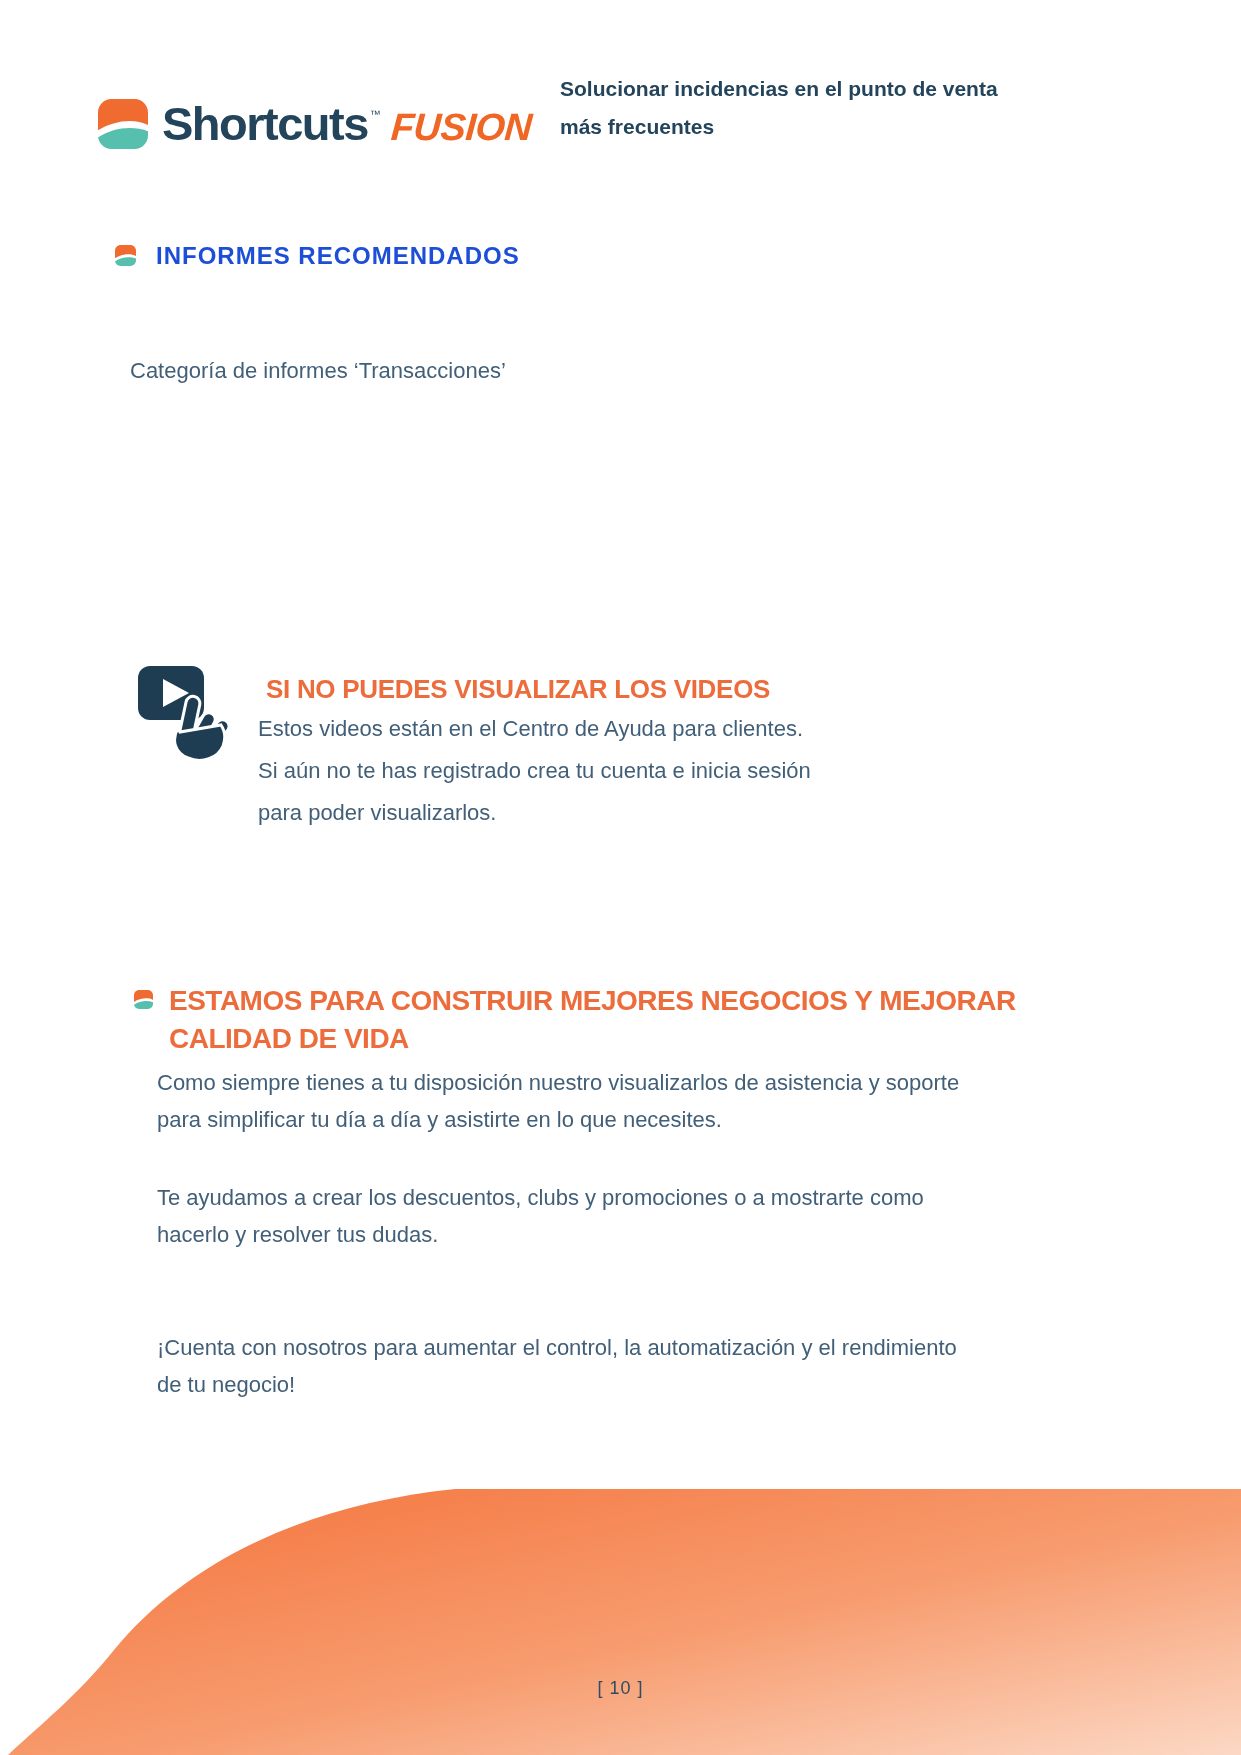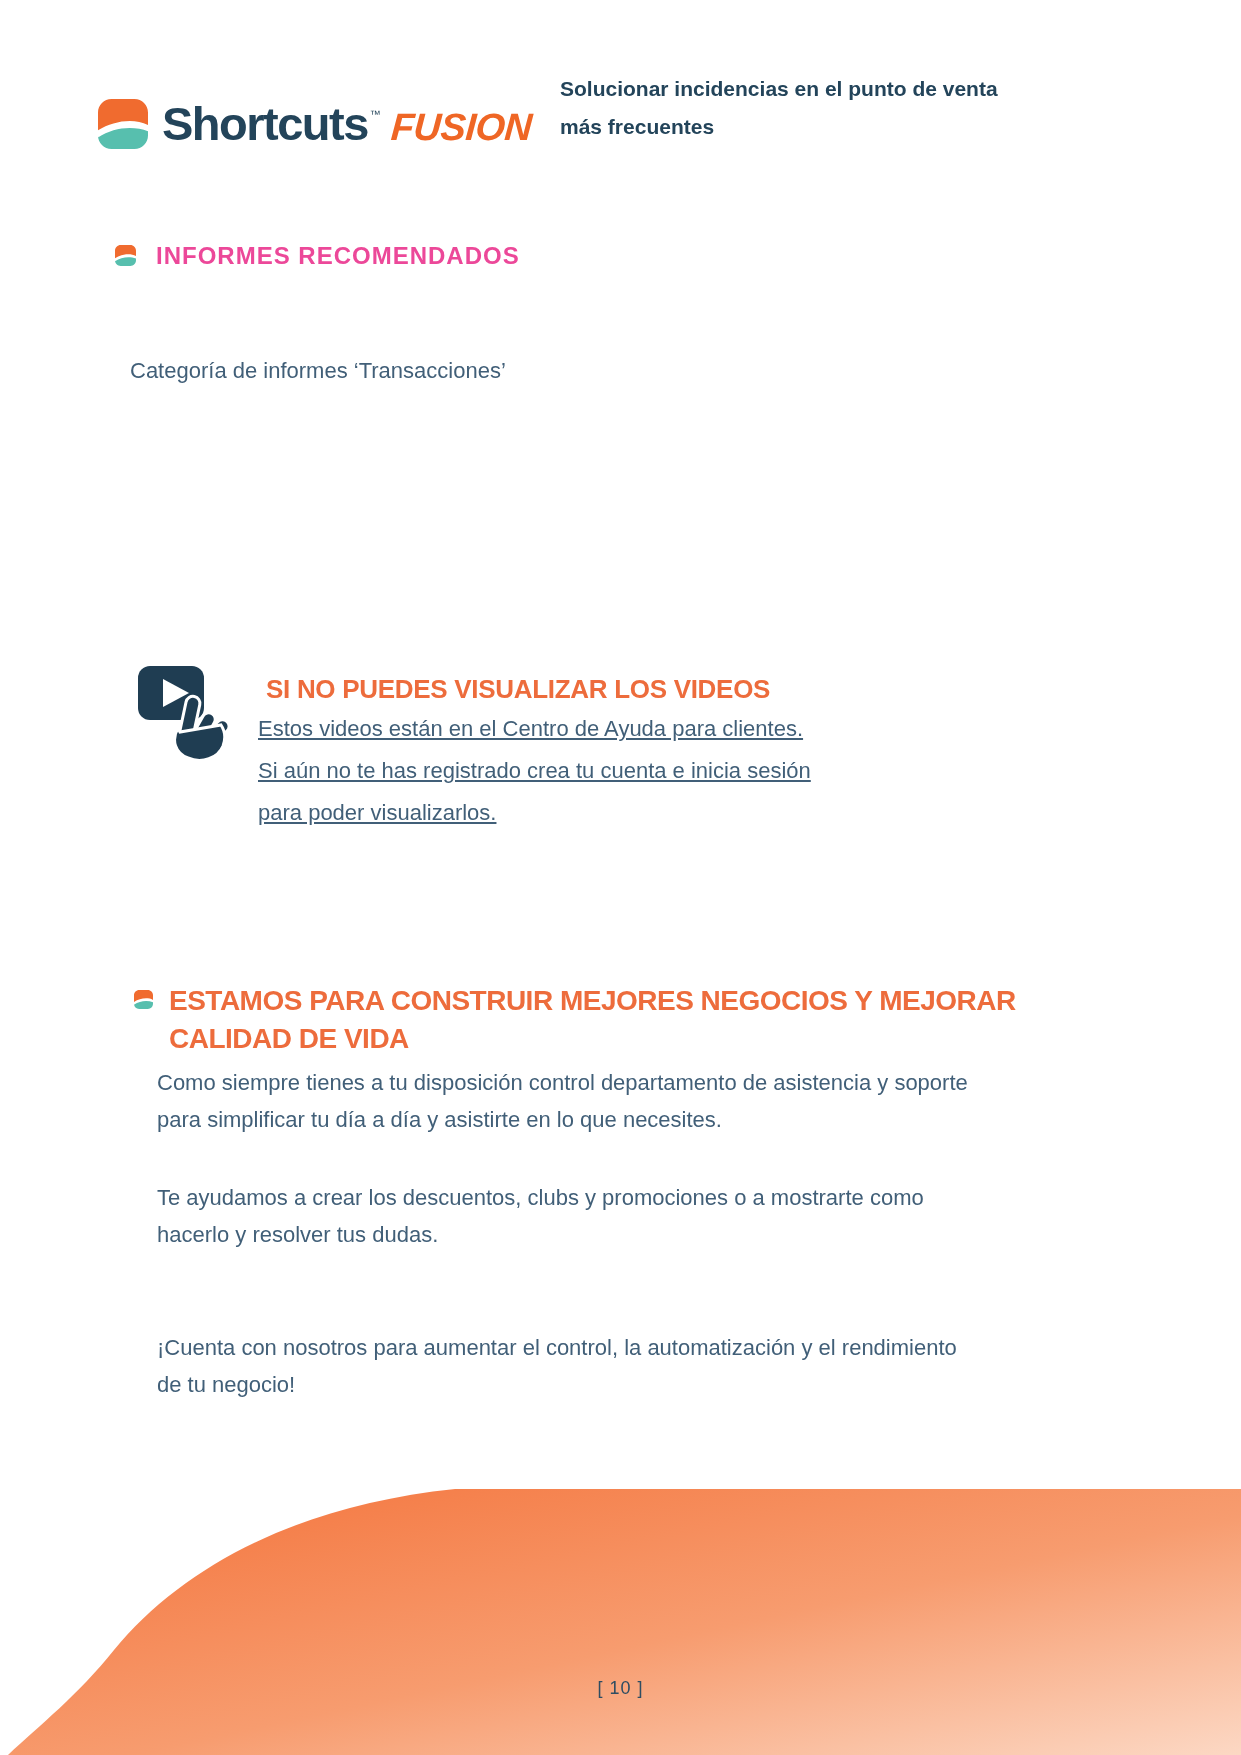--- a/index.html
+++ b/index.html
@@ -18,31 +18,31 @@
   .brand-name{font-size:47px;font-weight:700;letter-spacing:-1.5px;color:#23445A;}
   .brand-tm{font-size:11px;color:#23445A;margin-left:2px;transform:translateY(-22px);display:inline-block;}
   .brand-product{font-size:38px;font-weight:700;font-style:italic;color:#EF6625;margin-left:10px;letter-spacing:-0.5px;transform:skewX(-4deg);display:inline-block;}
   .doc-title{
     position:absolute;left:560px;top:70px;width:580px;
     text-align:left;color:#23445A;font-size:21px;font-weight:700;line-height:38px;
   }
   
   .sec-mark{width:21px;height:21px;flex:0 0 auto;}
   .informes-head{position:absolute;left:115px;top:243px;display:flex;align-items:flex-start;gap:20px;}
-  .informes-head h2{margin:0;font-size:24px;font-weight:700;letter-spacing:1px;color:#ec4899;line-height:26px;}
+  .informes-head h2{margin:0;font-size:24px;font-weight:700;letter-spacing:1px;color:#1d4ed8;line-height:26px;}
   .informes-head .sec-mark{margin-top:2px;}
   .body-text{color:#415F78;font-size:22px;}
   .intro{position:absolute;left:130px;top:336px;}
   .bullet-list{position:absolute;left:148px;top:372px;list-style:none;margin:0;padding:0;}
   .bullet-list li{position:relative;padding-left:24px;line-height:38px;}
   .bullet-list .dot{position:absolute;left:1px;top:16px;width:7px;height:7px;border-radius:50%;background:#33506B;}
   
   .video-icon{position:absolute;left:136px;top:652px;width:100px;height:112px;}
   .videos-head{position:absolute;left:258px;top:666px;margin:8px;font-size:26px;font-weight:700;letter-spacing:-0.3px;color:#ED6C3C;}
-  .videos-body{position:absolute;left:258px;top:708px;line-height:42px;text-decoration:underline;}
+  .videos-body{position:absolute;left:258px;top:708px;line-height:42px;}
   
   .estamos-head{position:absolute;left:134px;top:982px;display:flex;gap:16px;align-items:flex-start;}
   .estamos-head .sec-mark{margin-top:8px;width:19px;height:19px;}
   .estamos-head h2{margin:0;font-size:28px;font-weight:700;letter-spacing:-0.5px;color:#ED6C3C;line-height:38px;}
   .para{position:absolute;left:157px;line-height:37px;}
   .para-1{top:1064px;}
   .para-2{top:1179px;}
   .para-3{top:1329px;}
   
   .footer-wave{position:absolute;left:0;top:1489px;width:1241px;height:266px;display:block;}
@@ -112,21 +112,21 @@
     <svg class="sec-mark">
         <use href="#sc-mark"></use>
       </svg>
     <h2>
       <div>ESTAMOS PARA CONSTRUIR MEJORES NEGOCIOS Y MEJORAR</div>
       <div>CALIDAD DE VIDA</div>
     </h2>
   </div>
 
   <div class="para para-1 body-text">
-    <div>Como siempre tienes a tu disposición control departamento de asistencia y soporte</div>
+    <div>Como siempre tienes a tu disposición nuestro visualizarlos de asistencia y soporte</div>
     <div>para simplificar tu día a día y asistirte en lo que necesites.</div>
   </div>
 
   <div class="para para-2 body-text">
     <div>Te ayudamos a crear los descuentos, clubs y promociones o a mostrarte como</div>
     <div>hacerlo y resolver tus dudas.</div>
   </div>
 
   <div class="para para-3 body-text">
     <div>¡Cuenta con nosotros para aumentar el control, la automatización y el rendimiento</div>

